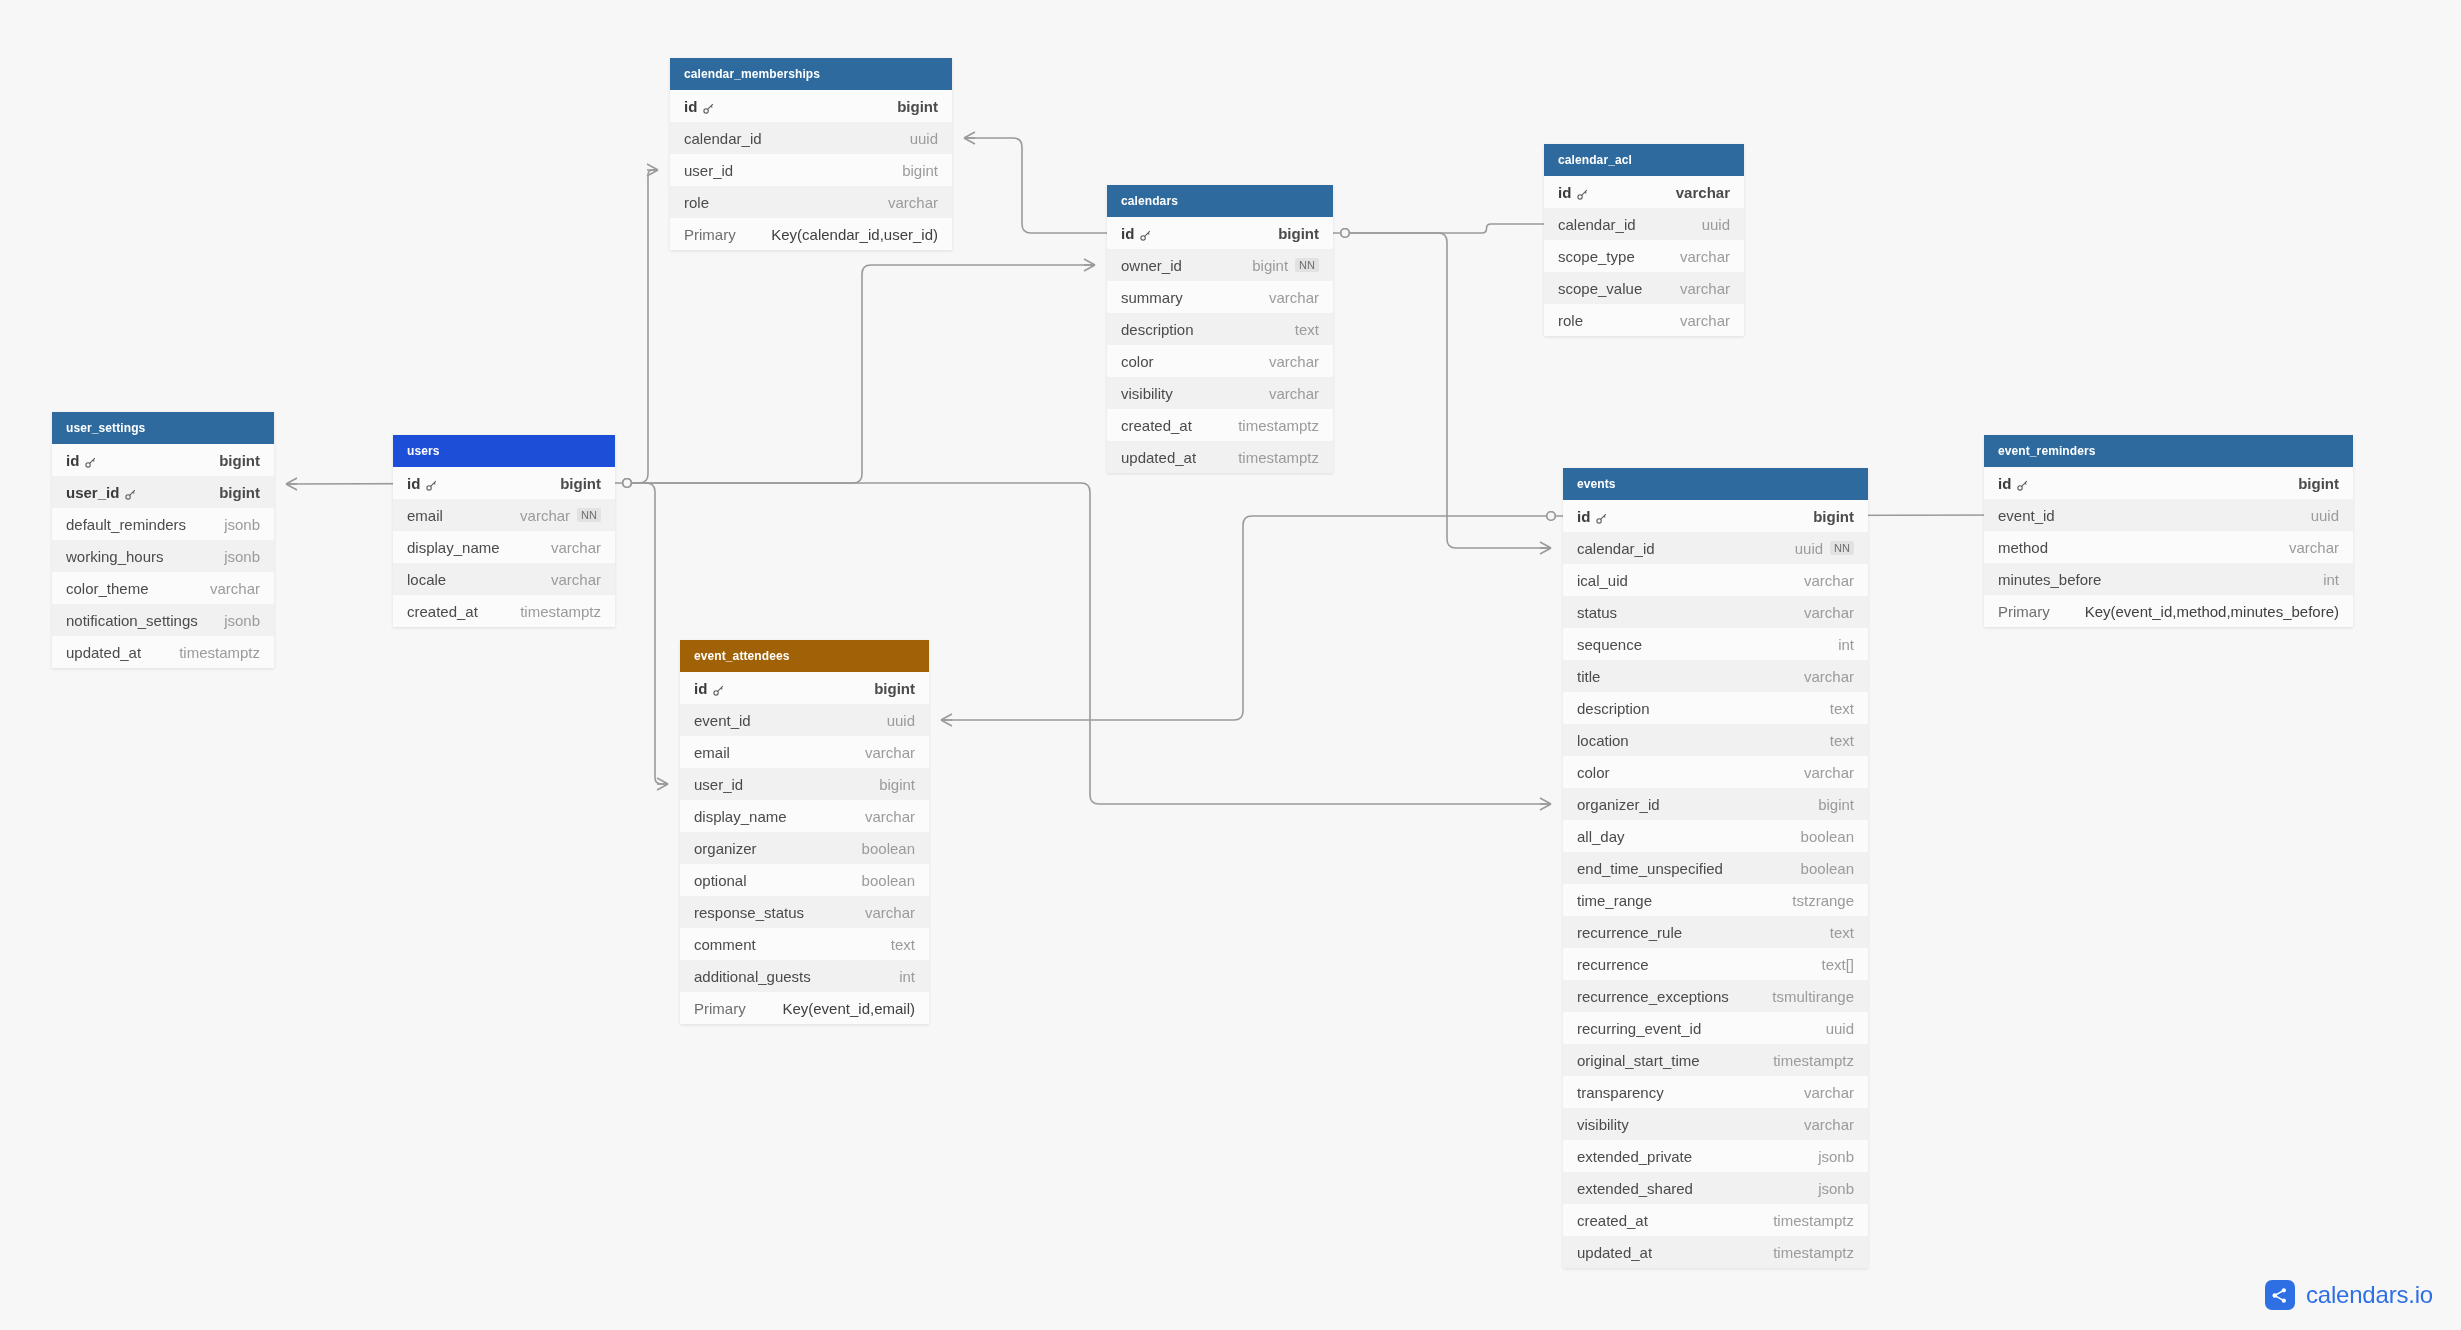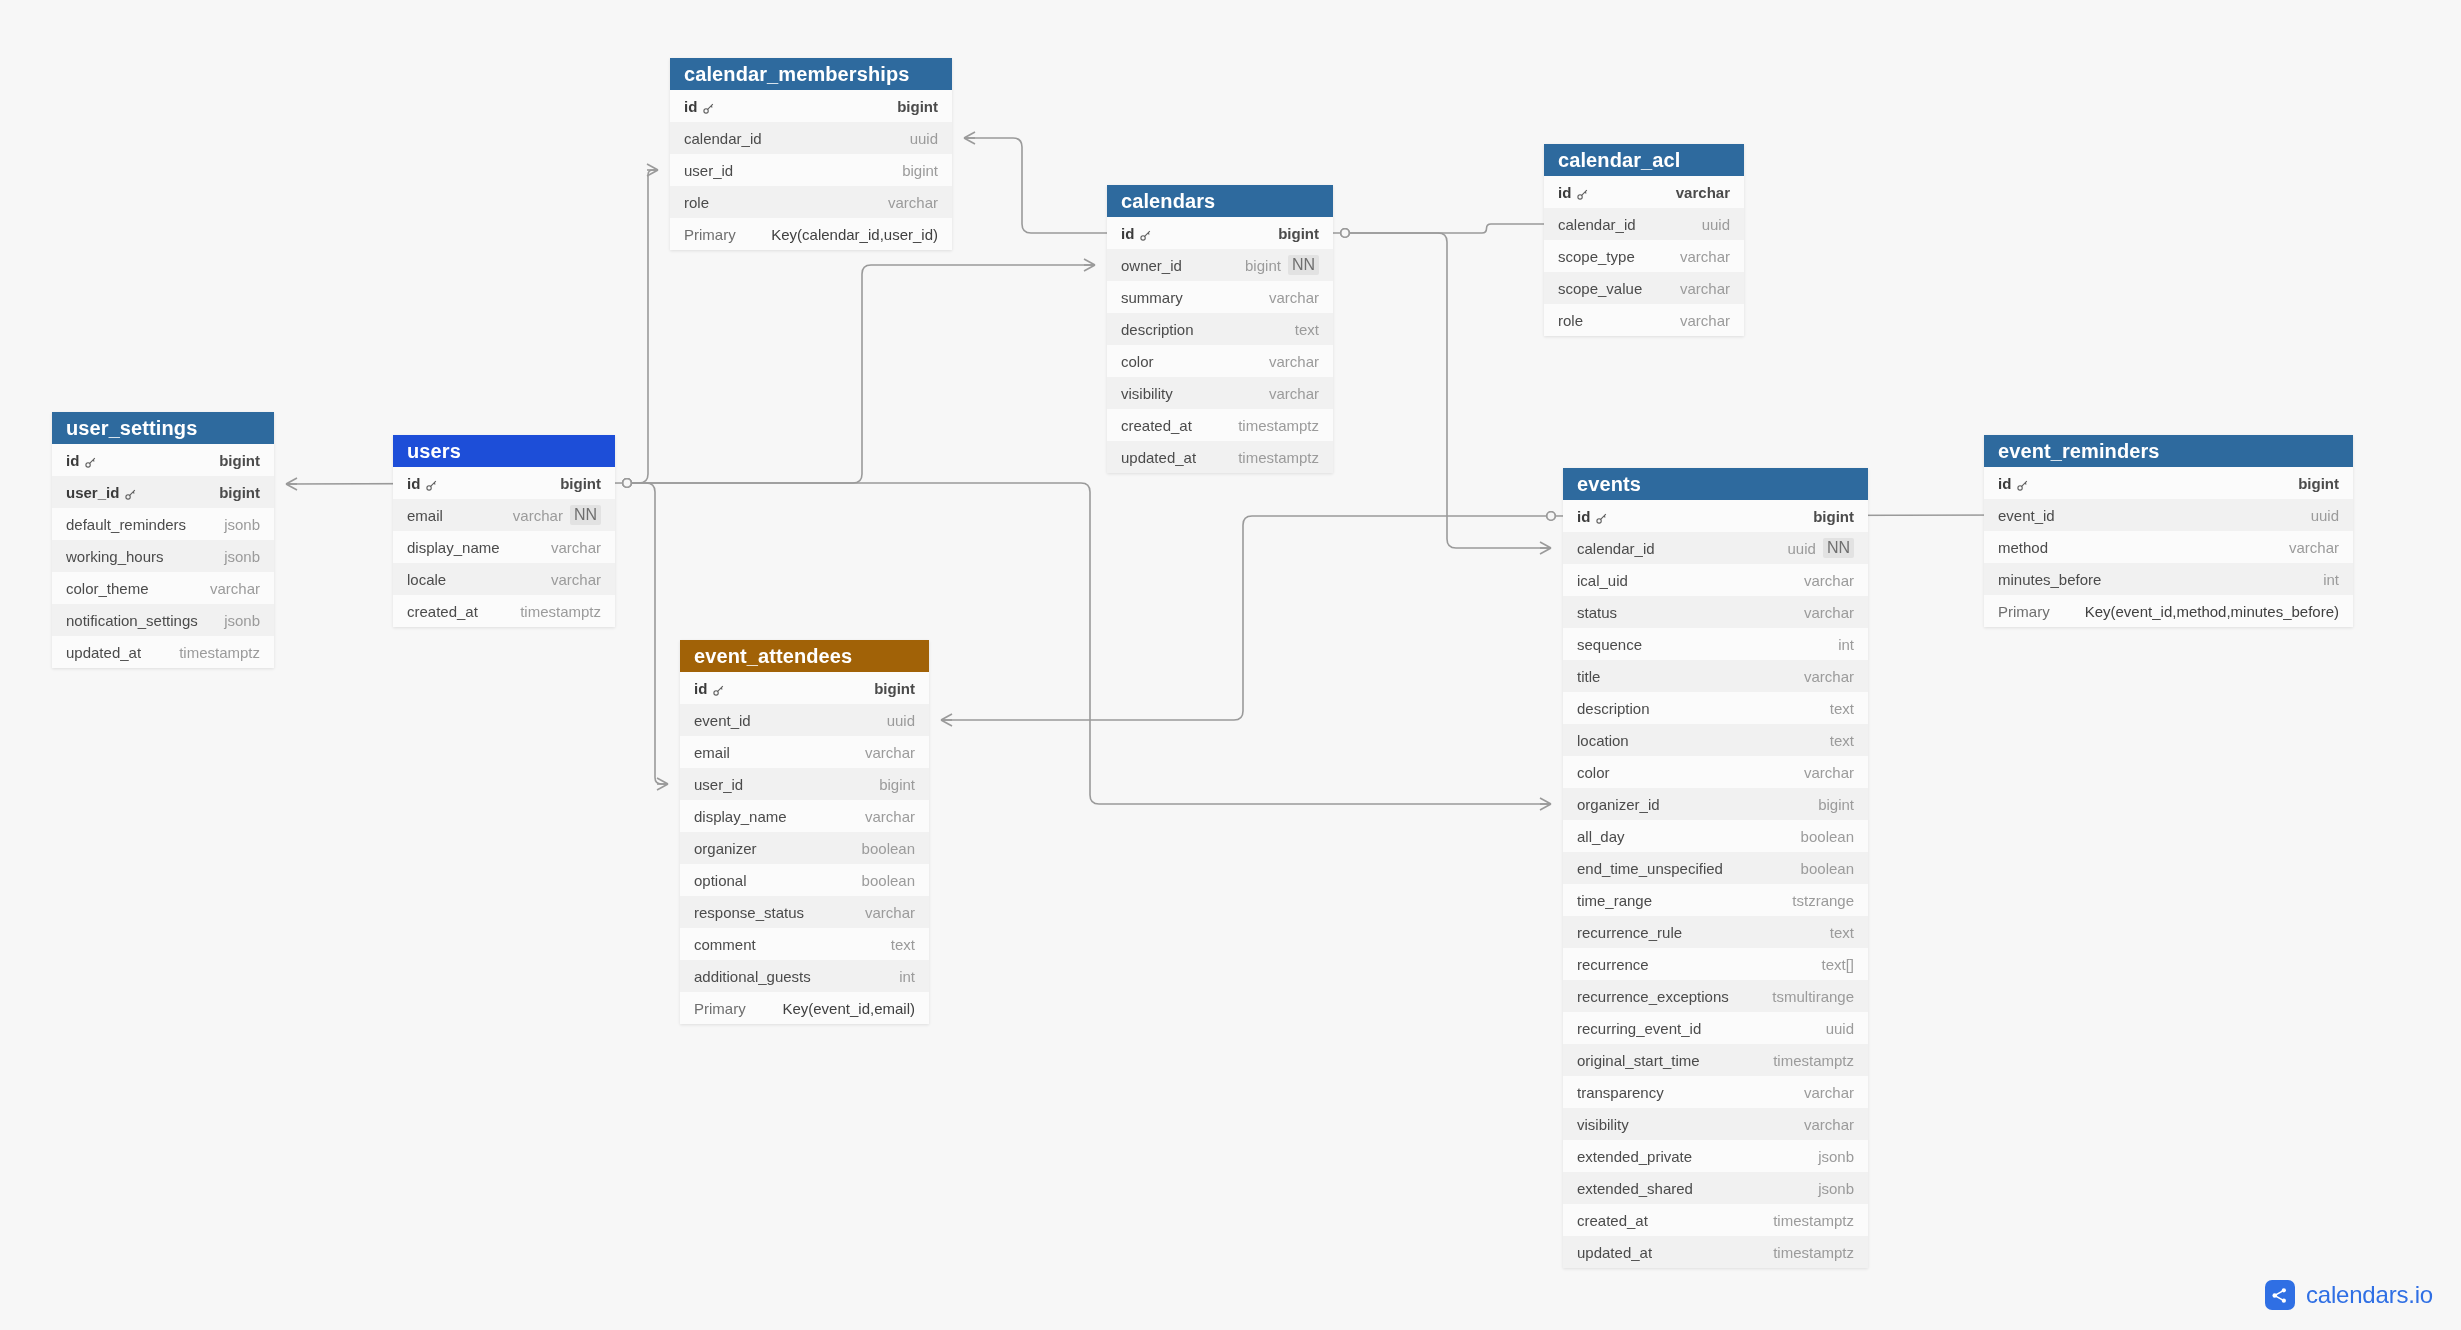--- a/index.html
+++ b/index.html
@@ -44,21 +44,21 @@
   
   .table {
     position: absolute;
     box-sizing: border-box;
     background: #fbfbfb;
     box-shadow: 0 1px 3px rgba(0,0,0,0.10);
   }
   .table-header {
     background: #2e6a9e;
     color: #ffffff;
-    font-size: 20px;
+    font-size: 12px;
     font-weight: bold;
     letter-spacing: 0.1px;
     padding: 0 14px;
     height: 32px;
     line-height: 32px;
     white-space: nowrap;
     overflow: hidden;
   }
   .row {
     display: flex;
@@ -92,21 +92,21 @@
   .key-icon {
     display: inline-block;
     width: 13px;
     height: 13px;
     position: relative;
     top: 1px;
   }
   .nn-badge {
     background: #e2e2e2;
     color: #6f6f6f;
-    font-size: 16px;
+    font-size: 11px;
     font-weight: normal;
     border-radius: 2px;
     padding: 1px 4px;
     line-height: 1.1;
   }
   .row.composite .fname { color: #6f6f6f; }
   .row.composite .ftype { color: #404040; }
 
   
   #logo {

